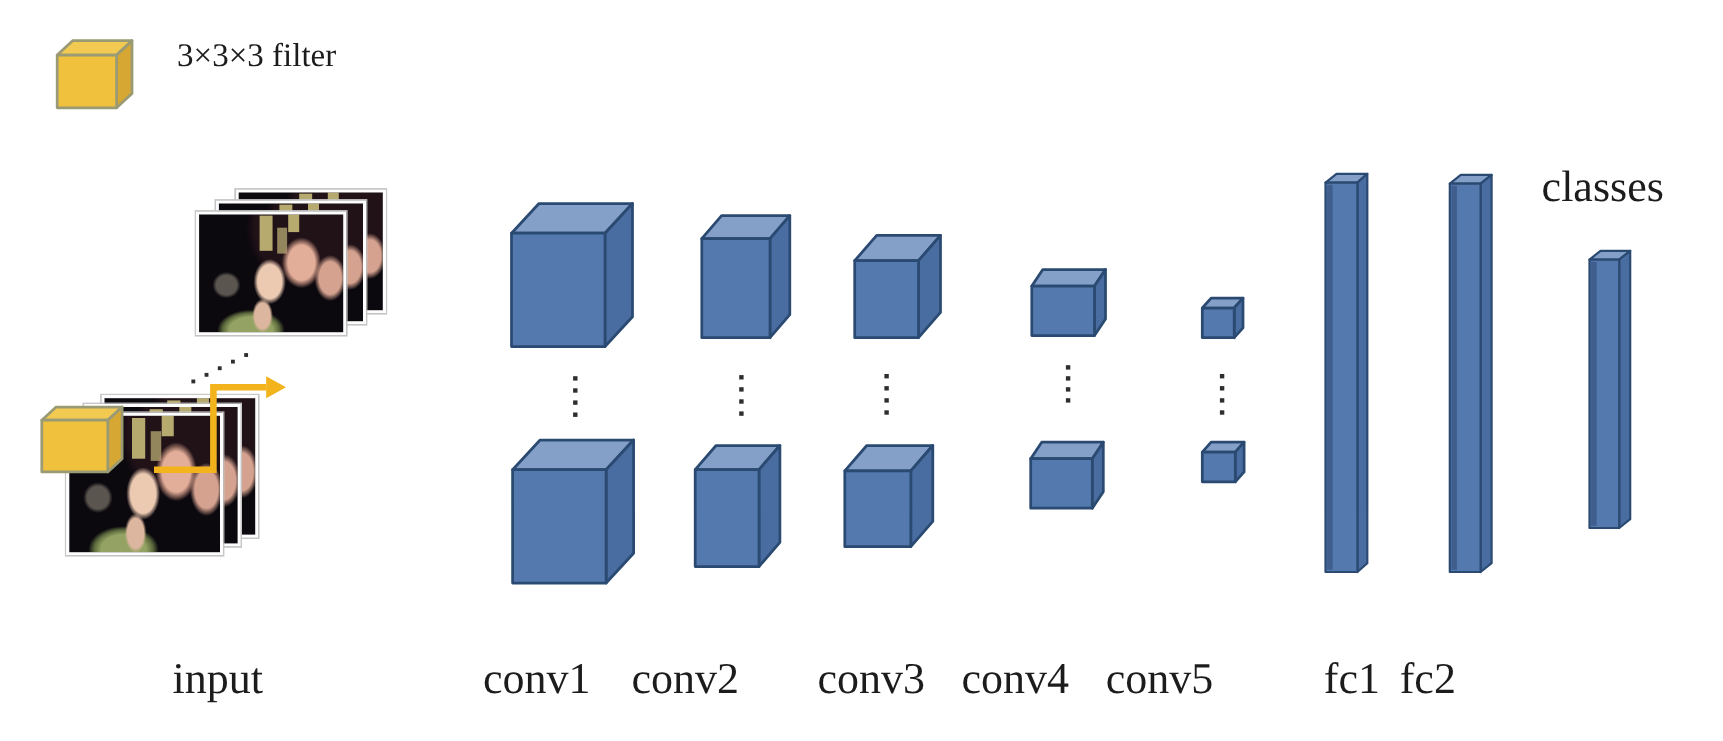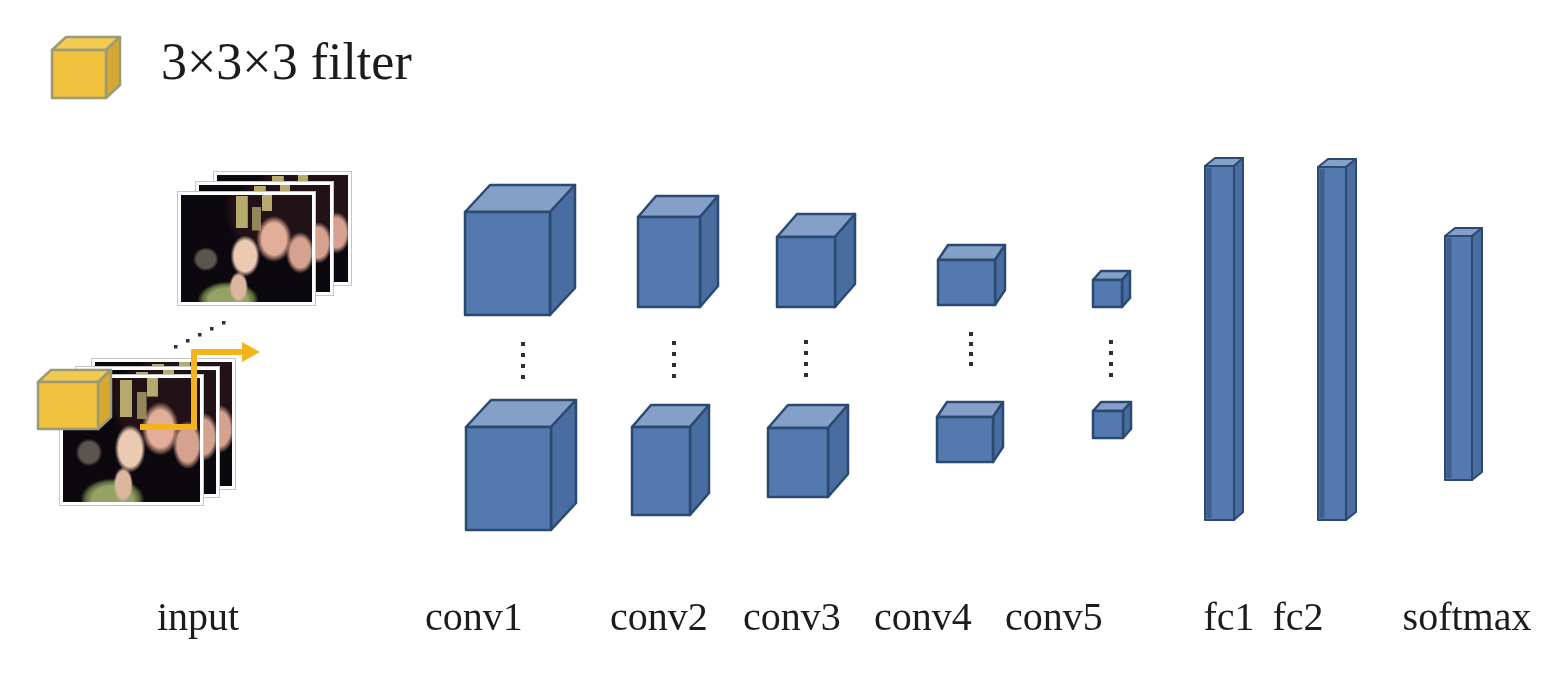--- a/index.html
+++ b/index.html
@@ -45,21 +45,21 @@
   #shapes{position:absolute;left:0;top:0;z-index:5;pointer-events:none;}
   .face{stroke-width:2.5;stroke-linejoin:round;}
   .bar-face{stroke-width:2;stroke-linejoin:round;}
   
   .layer-label{
     position:absolute;top:597px;transform:translateX(-50%);
     font-size:40px;line-height:1;color:#1c1c1c;white-space:nowrap;z-index:6;
   }
   #legend-label{
     position:absolute;left:161px;top:36px;
-    font-size:52px;line-height:1;color:#1c1c1c;white-space:nowrap;z-index:6;
+    font-size:30px;line-height:1;color:#1c1c1c;white-space:nowrap;z-index:6;
   }
   #classes-label{
     position:absolute;left:1457px;top:150px;transform:translateX(-50%);
     font-size:40px;line-height:1;color:#1c1c1c;white-space:nowrap;z-index:6;
   }
 </style>
 </head>
 <body>
 
 <div id="canvas">
@@ -203,23 +203,23 @@
 
     <g>
       <polygon class="bar-face" points="1445,236 1455,228 1482,228 1472,236" fill="#84A0C9" stroke="#2B4A72"></polygon>
       <polygon class="bar-face" points="1472,236 1482,228 1482,472 1472,480" fill="#4A6DA1" stroke="#2B4A72"></polygon>
       <rect class="bar-face" x="1445" y="236" width="27" height="244" fill="#5479AE" stroke="#2B4A72"></rect>
       <rect x="1446.5" y="238" width="5" height="240" stroke="none" fill="#3F5E8E"></rect>
     </g>
   </svg>
 
   <span id="legend-label">3×3×3 filter</span>
+  <span id="classes-label">classes</span>
 
   <span class="layer-label" style="left:198px">input</span>
-  <span class="layer-label" style="left:474px">conv1</span>
-  <span class="layer-label" style="left:659px">conv2</span>
+  <span class="layer-label" style="left:488px">conv1</span>
+  <span class="layer-label" style="left:623px">conv2</span>
   <span class="layer-label" style="left:792px">conv3</span>
   <span class="layer-label" style="left:923px">conv4</span>
   <span class="layer-label" style="left:1054px">conv5</span>
   <span class="layer-label" style="left:1229px">fc1</span>
   <span class="layer-label" style="left:1298px">fc2</span>
-  <span class="layer-label" style="left:1467px">softmax</span>
 </div>
 
 </body></html>

